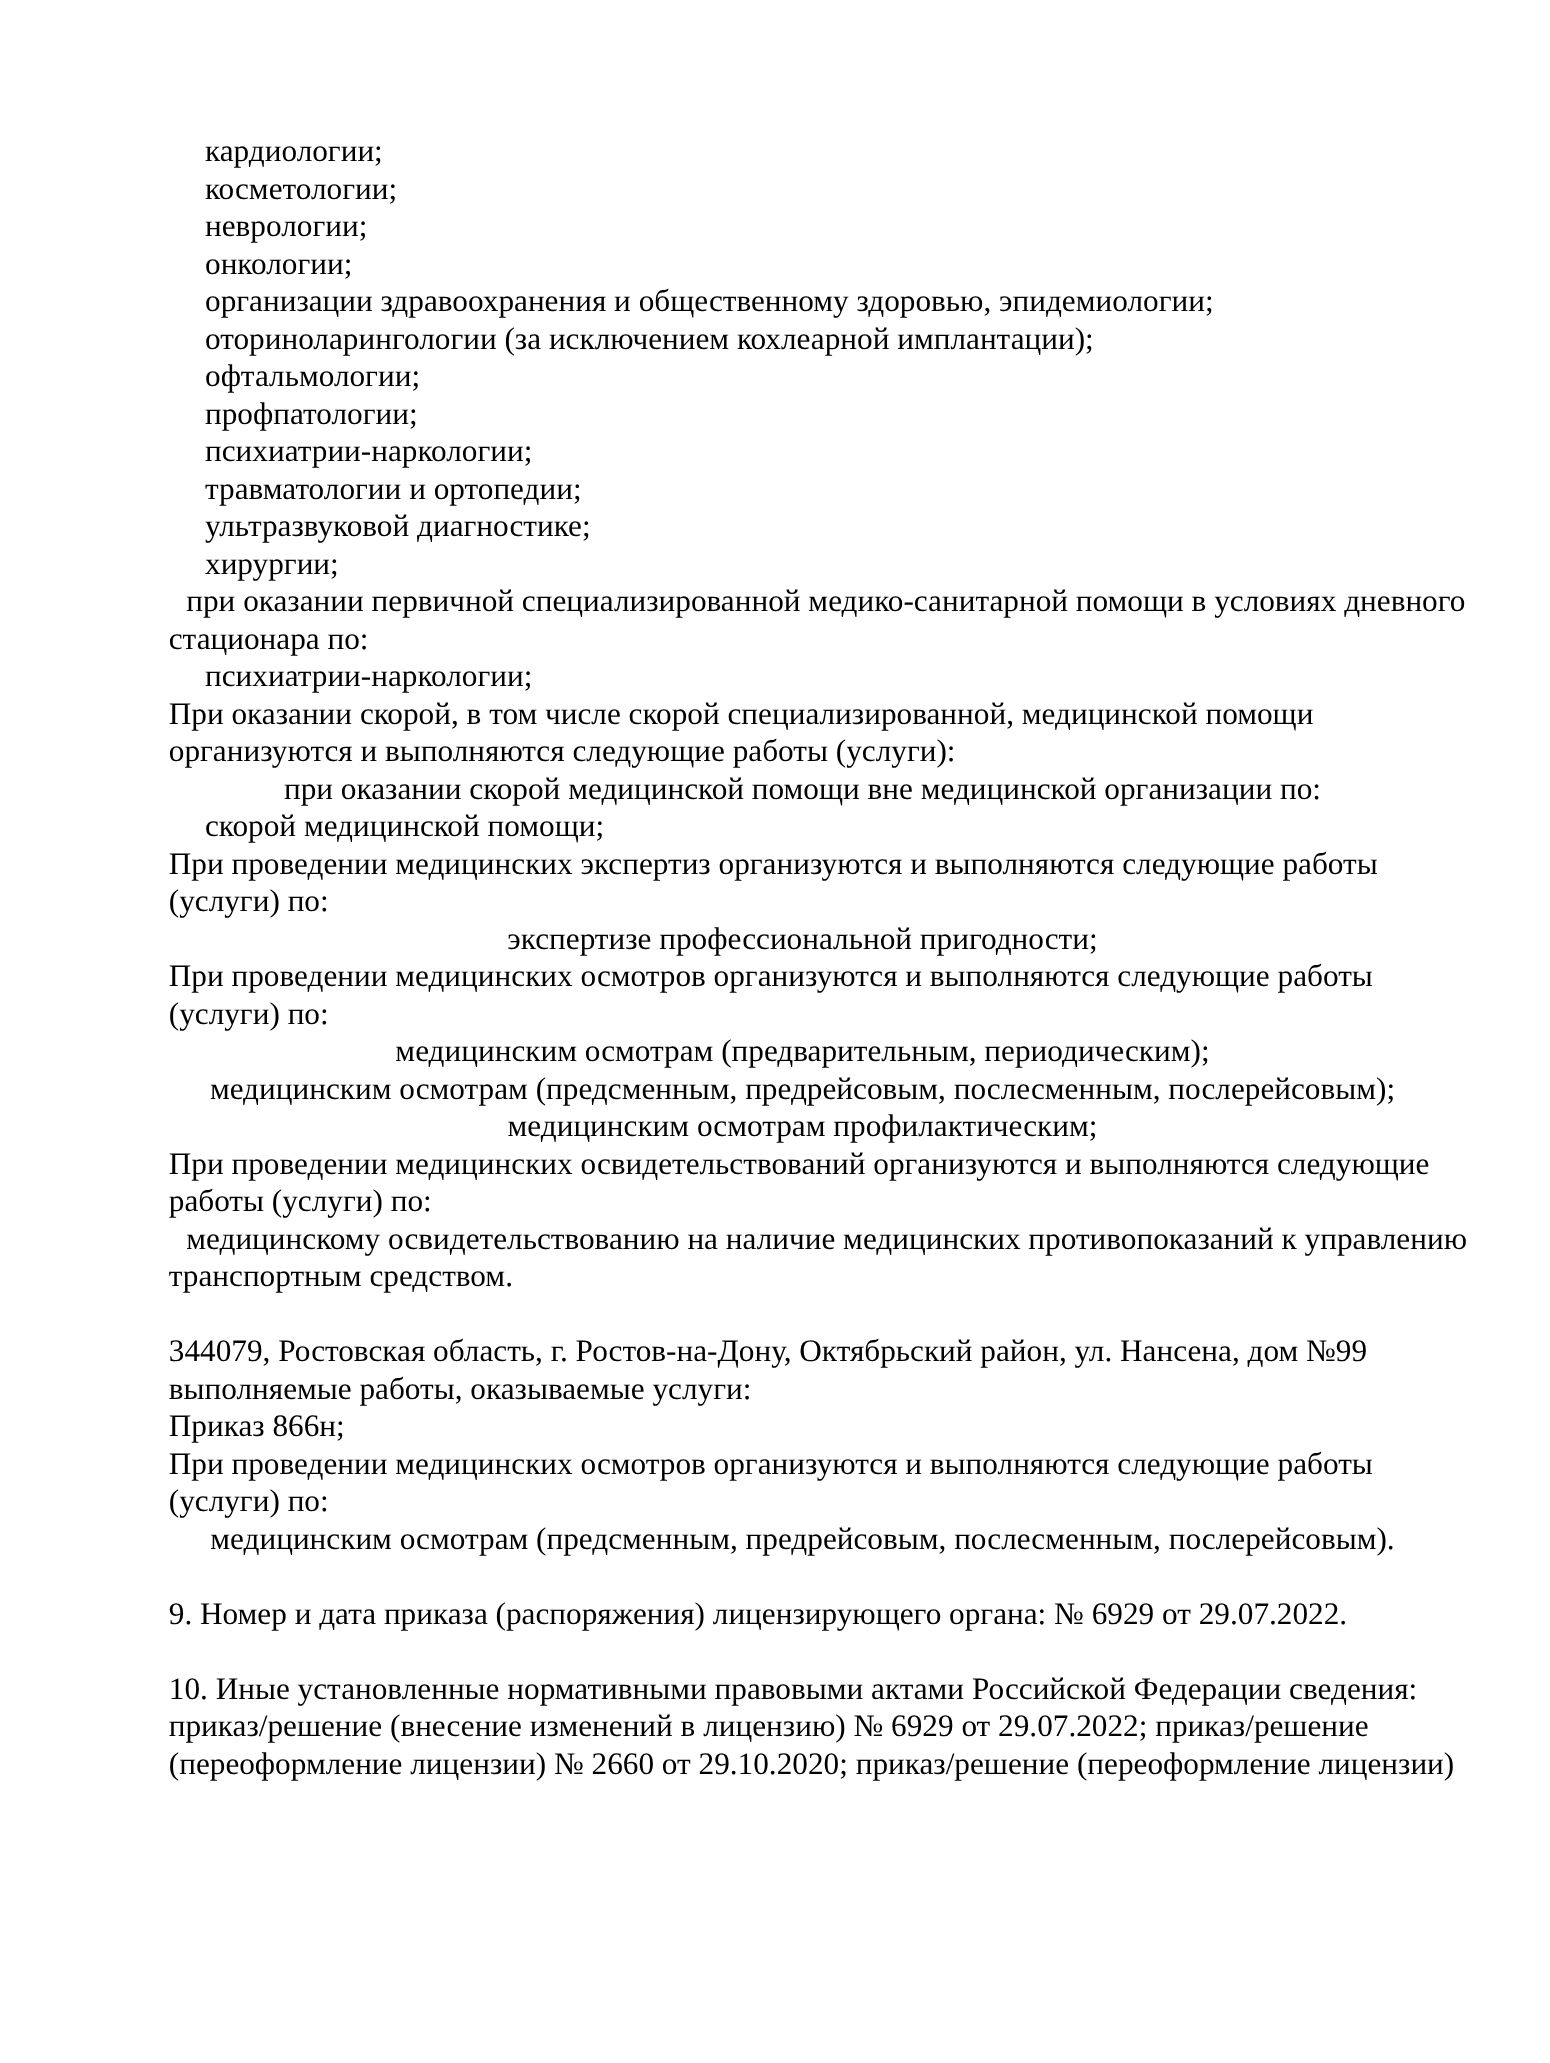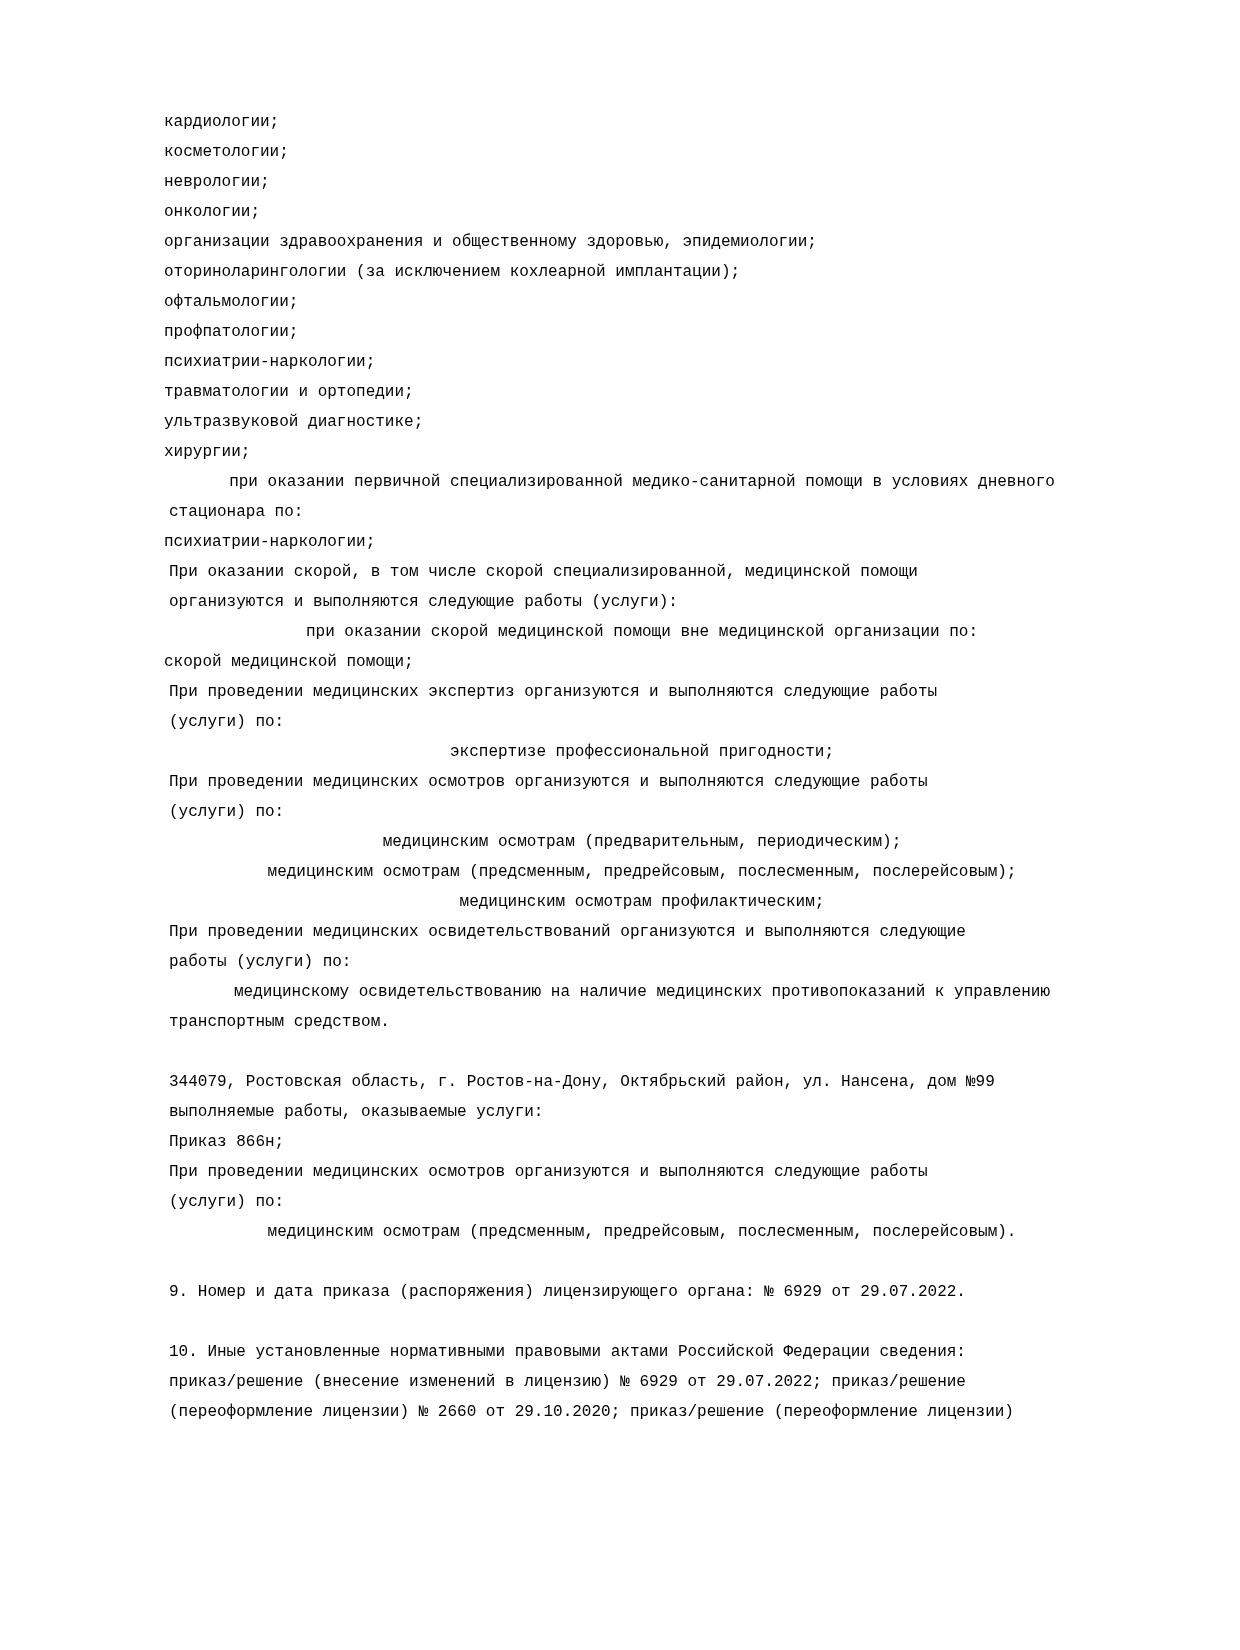--- a/index.html
+++ b/index.html
@@ -12,28 +12,28 @@
     width: 1240px;
     height: 1650px;
     background: #ffffff;
     overflow: hidden;
   }
   .text-block {
     position: absolute;
     left: 135px;
     top: 107px;
     width: 1000px;
-    font-family: Liberation Mono, monospace;
-    font-size: 16px;
+    font-family: Liberation Serif, serif;
+    font-size: 25px;
     line-height: 30px;
     color: #000000;
     white-space: pre;
   }
   .line { min-height: 30px; }
-  .line.indent-0 { padding-left: 0; margin-left: 34px; }
+  .line.indent-0 { padding-left: 0; }
   .line.indent-1 { padding-left: 14px; text-align: center; }
   .line.indent-2 { padding-left: 29px; }
 </style>
 </head>
 <body>
 
 <div class="page" style="background: rgb(255, 255, 255);">
   <div class="text-block" id="lines-container" style="color: rgb(0, 0, 0);"><div class="line indent-2">кардиологии;</div><div class="line indent-2">косметологии;</div><div class="line indent-2">неврологии;</div><div class="line indent-2">онкологии;</div><div class="line indent-2">организации здравоохранения и общественному здоровью, эпидемиологии;</div><div class="line indent-2">оториноларингологии (за исключением кохлеарной имплантации);</div><div class="line indent-2">офтальмологии;</div><div class="line indent-2">профпатологии;</div><div class="line indent-2">психиатрии-наркологии;</div><div class="line indent-2">травматологии и ортопедии;</div><div class="line indent-2">ультразвуковой диагностике;</div><div class="line indent-2">хирургии;</div><div class="line indent-1">при оказании первичной специализированной медико-санитарной помощи в условиях дневного</div><div class="line indent-0">стационара по:</div><div class="line indent-2">психиатрии-наркологии;</div><div class="line indent-0">При оказании скорой, в том числе скорой специализированной, медицинской помощи</div><div class="line indent-0">организуются и выполняются следующие работы (услуги):</div><div class="line indent-1">при оказании скорой медицинской помощи вне медицинской организации по:</div><div class="line indent-2">скорой медицинской помощи;</div><div class="line indent-0">При проведении медицинских экспертиз организуются и выполняются следующие работы</div><div class="line indent-0">(услуги) по:</div><div class="line indent-1">экспертизе профессиональной пригодности;</div><div class="line indent-0">При проведении медицинских осмотров организуются и выполняются следующие работы</div><div class="line indent-0">(услуги) по:</div><div class="line indent-1">медицинским осмотрам (предварительным, периодическим);</div><div class="line indent-1">медицинским осмотрам (предсменным, предрейсовым, послесменным, послерейсовым);</div><div class="line indent-1">медицинским осмотрам профилактическим;</div><div class="line indent-0">При проведении медицинских освидетельствований организуются и выполняются следующие</div><div class="line indent-0">работы (услуги) по:</div><div class="line indent-1">медицинскому освидетельствованию на наличие медицинских противопоказаний к управлению</div><div class="line indent-0">транспортным средством.</div><div class="line indent-0">&nbsp;</div><div class="line indent-0">344079, Ростовская область, г. Ростов-на-Дону, Октябрьский район, ул. Нансена, дом №99</div><div class="line indent-0">выполняемые работы, оказываемые услуги:</div><div class="line indent-0">Приказ 866н;</div><div class="line indent-0">При проведении медицинских осмотров организуются и выполняются следующие работы</div><div class="line indent-0">(услуги) по:</div><div class="line indent-1">медицинским осмотрам (предсменным, предрейсовым, послесменным, послерейсовым).</div><div class="line indent-0">&nbsp;</div><div class="line indent-0">9. Номер и дата приказа (распоряжения) лицензирующего органа: № 6929 от 29.07.2022.</div><div class="line indent-0">&nbsp;</div><div class="line indent-0">10. Иные установленные нормативными правовыми актами Российской Федерации сведения:</div><div class="line indent-0">приказ/решение (внесение изменений в лицензию) № 6929 от 29.07.2022; приказ/решение</div><div class="line indent-0">(переоформление лицензии) № 2660 от 29.10.2020; приказ/решение (переоформление лицензии)</div></div>
 </div>
 

